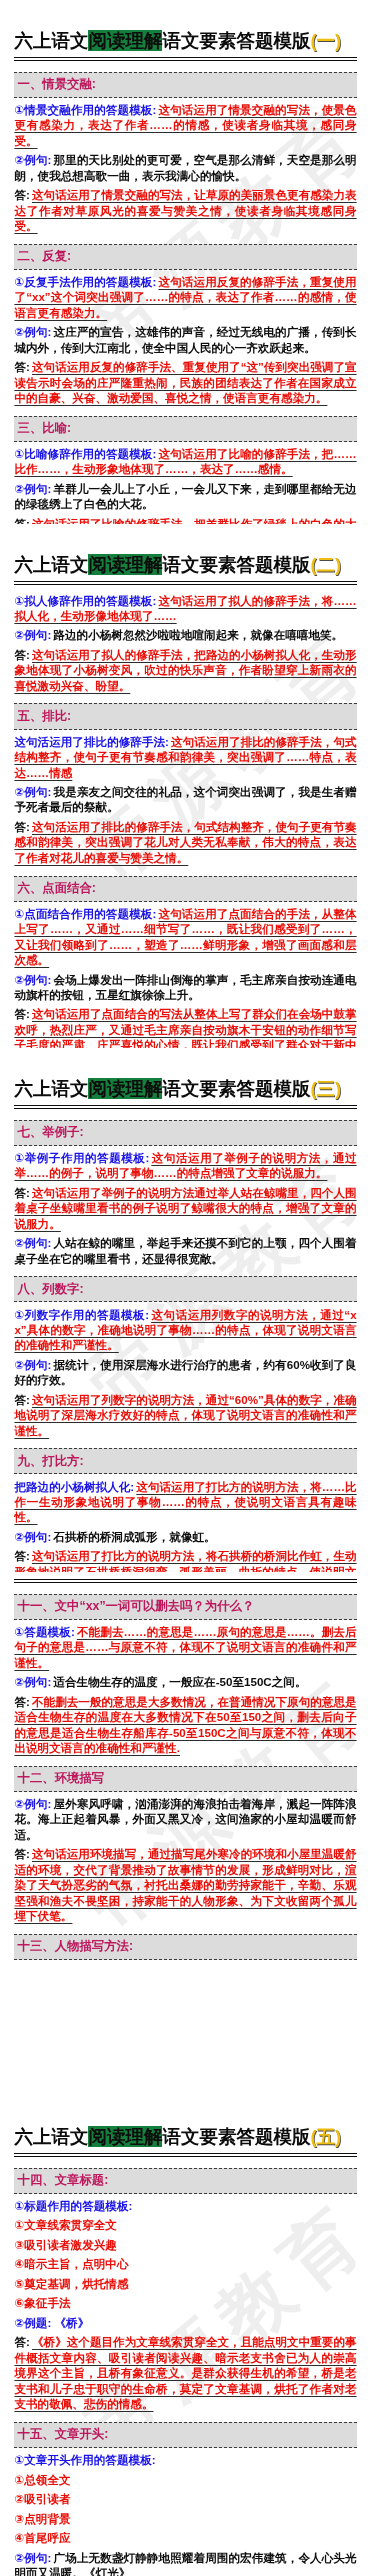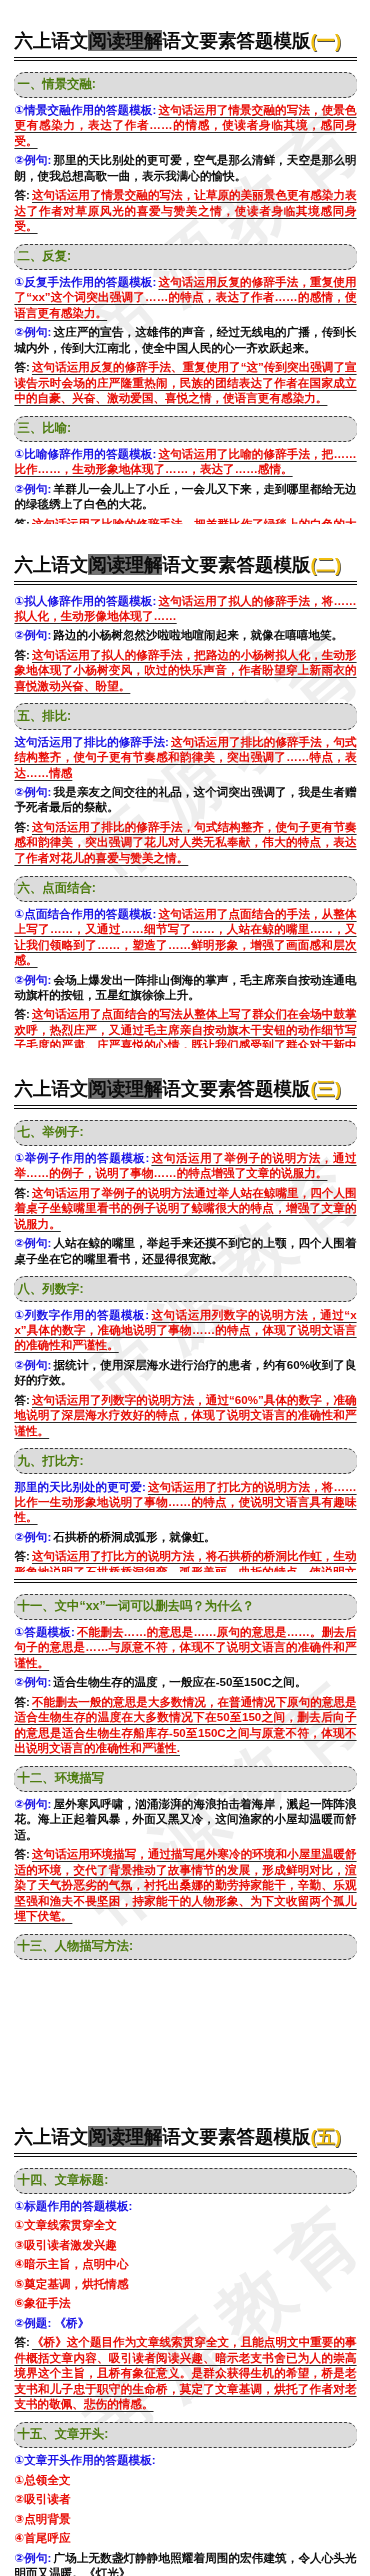--- a/index.html
+++ b/index.html
@@ -7,27 +7,27 @@
   .doc{width:371px;}
   .page{position:relative;width:371px;height:524px;box-sizing:border-box;
         padding:5.2px 14.4px 0 14.4px;overflow:hidden;background:#ffffff;}
   .page:last-child{height:526px;}
   .wm{position:absolute;top:185px;left:57px;font-size:72px;font-weight:700;
       color:#9a9a9a;opacity:0.16;transform:rotate(-40deg);letter-spacing:13.4px;
       white-space:nowrap;pointer-events:none;z-index:0;}
   .content{position:relative;z-index:1;}
   .title{margin:23px 0 4.1px 0;font-size:18.5px;font-weight:700;color:#0c0c0c;
          white-space:nowrap;letter-spacing:0px;}
-  .title .hl{background:#737373;}
+  .title .hl{background:#15803d;}
   .title .num{color:#f0be10;text-shadow:0.8px 0.8px 0 #4a4a4a;}
   .rule{height:2.1px;border-top:1.5px solid #0c0c0c;border-bottom:1px solid #0c0c0c;
         margin:2.1px 0 7.2px 0;}
   .sec-head{background:#dcdcdc;border-top:1px dashed #3a3a3a;border-bottom:1px dashed #3a3a3a;
-            font-size:12.4px;font-weight:700;color:#4d7c0f;padding:3.6px 2.1px 3.6px 3.1px;
-            margin:10.3px 0 4.1px 0;border-radius:11px;}
+            font-size:12.4px;font-weight:700;color:#be185d;padding:3.6px 2.1px 3.6px 3.1px;
+            margin:10.3px 0 4.1px 0;}
   .block{font-size:11.6px;font-weight:700;line-height:1.33;margin:3.1px 0 4.1px 0;
          text-align:justify;word-break:break-all;}
   .run-blue{color:#1b14e6;}
   .run-black{color:#0e0e0e;}
   .run-red{color:#e90f08;text-decoration:underline;text-decoration-color:#2c2c2c;
            text-underline-offset:2.6px;text-decoration-thickness:1px;}
   .run-redplain{color:#e90f08;}
   .run-blue,.run-black{margin-right:2.1px;}
 </style>
 </head>
@@ -59,40 +59,40 @@
         <div class="title"><span>六上语文</span><span class="hl">阅读理解</span><span>语文要素答题模版</span><span class="num">(二)</span></div>
         <div class="rule"></div>
         <div class="block"><span class="run-blue">①拟人修辞作用的答题模板:</span><span class="run-red">这句话运用了拟人的修辞手法，将……拟人化，生动形像地体现了……</span></div>
         <div class="block"><span class="run-blue">②例句:</span><span class="run-black">路边的小杨树忽然沙啦啦地喧闹起来，就像在嘻嘻地笑。</span></div>
         <div class="block"><span class="run-black">答:</span><span class="run-red">这句话运用了拟人的修辞手法，把路边的小杨树拟人化，生动形象地体现了小杨树变风，吹过的快乐声音，作者盼望穿上新雨衣的喜悦激动兴奋、盼望。</span></div>
         <div class="sec-head">五、排比:</div>
         <div class="block"><span class="run-blue">这句活运用了排比的修辞手法:</span><span class="run-red">这句话运用了排比的修辞手法，句式结构整齐，使句子更有节奏感和韵律美，突出强调了……特点，表达……情感</span></div>
         <div class="block"><span class="run-blue">②例句:</span><span class="run-black">我是亲友之间交往的礼品，这个词突出强调了，我是生者赠予死者最后的祭献。</span></div>
         <div class="block"><span class="run-black">答:</span><span class="run-red">这句活运用了排比的修辞手法，句式结构整齐，使句子更有节奏感和韵律美，突出强调了花儿对人类无私奉献，伟大的特点，表达了作者对花儿的喜爱与赞美之情。</span></div>
         <div class="sec-head">六、点面结合:</div>
-        <div class="block"><span class="run-blue">①点面结合作用的答题模板:</span><span class="run-red">这句话运用了点面结合的手法，从整体上写了……，又通过……细节写了……，人站在鲸的嘴里……，又让我们领略到了……，塑造了……鲜明形象，增强了画面感和层次感。</span></div>
+        <div class="block"><span class="run-blue">①点面结合作用的答题模板:</span><span class="run-red">这句话运用了点面结合的手法，从整体上写了……，又通过……细节写了……，既让我们感受到了……，又让我们领略到了……，塑造了……鲜明形象，增强了画面感和层次感。</span></div>
         <div class="block"><span class="run-blue">②例句:</span><span class="run-black">会场上爆发出一阵排山倒海的掌声，毛主席亲自按动连通电动旗杆的按钮，五星红旗徐徐上升。</span></div>
         <div class="block"><span class="run-black">答:</span><span class="run-red">这句话运用了点面结合的写法从整体上写了群众们在会场中鼓掌欢呼，热烈庄严，又通过毛主席亲自按动旗木干安钮的动作细节写子毛度的严肃、庄严喜悦的心情，既让我们感受到了群众对于新中国成立、五醒是红旗升起的喜悦激动、兴奋，又让我们领略到了毛主席的一心为民、严肃庄严，隆重塑造了群众拥戴新主席，国旗升起时的激动爱国的鲜明形象和毛主席一为民，严瓷，庄严兹祥的鲜明无心增强画面感和层次感。</span></div>
       </div>
     </div>
     <div class="page">
       <div class="wm">帝源教育</div>
       <div class="content">
         <div class="title"><span>六上语文</span><span class="hl">阅读理解</span><span>语文要素答题模版</span><span class="num">(三)</span></div>
         <div class="rule"></div>
         <div class="sec-head">七、举例子:</div>
         <div class="block"><span class="run-blue">①举例子作用的答题模板:</span><span class="run-red">这句活运用了举例子的说明方法，通过举……的例子，说明了事物……的特点增强了文章的说服力。</span></div>
         <div class="block"><span class="run-black">答:</span><span class="run-red">这句话运用了举例子的说明方法通过举人站在鲸嘴里，四个人围着桌子坐鲸嘴里看书的例子说明了鲸嘴很大的特点，增强了文章的说服力。</span></div>
         <div class="block"><span class="run-blue">②例句:</span><span class="run-black">人站在鲸的嘴里，举起手来还摸不到它的上颚，四个人围着桌子坐在它的嘴里看书，还显得很宽敞。</span></div>
         <div class="sec-head">八、列数字:</div>
         <div class="block"><span class="run-blue">①列数字作用的答题模板:</span><span class="run-red">这句话运用列数字的说明方法，通过“xx”具体的数字，准确地说明了事物……的特点，体现了说明文语言的准确性和严谨性。</span></div>
         <div class="block"><span class="run-blue">②例句:</span><span class="run-black">据统计，使用深层海水进行治疗的患者，约有60%收到了良好的疗效。</span></div>
         <div class="block"><span class="run-black">答:</span><span class="run-red">这句话运用了列数字的说明方法，通过“60%”具体的数字，准确地说明了深层海水疗效好的特点，体现了说明文语言的准确性和严谨性。</span></div>
         <div class="sec-head">九、打比方:</div>
-        <div class="block"><span class="run-blue">那里的天比别处的更可爱:</span><span class="run-red">这句话运用了打比方的说明方法，将……比作一生动形象地说明了事物……的特点，使说明文语言具有趣味性。</span></div>
+        <div class="block"><span class="run-blue">把路边的小杨树拟人化:</span><span class="run-red">这句话运用了打比方的说明方法，将……比作一生动形象地说明了事物……的特点，使说明文语言具有趣味性。</span></div>
         <div class="block"><span class="run-blue">②例句:</span><span class="run-black">石拱桥的桥洞成弧形，就像虹。</span></div>
         <div class="block"><span class="run-black">答:</span><span class="run-red">这句话运用了打比方的说明方法，将石拱桥的桥洞比作虹，生动形象地说明了石拱桥桥洞很弯，弧形美丽、曲折的特点。使说明文语言具有趣味性。</span></div>
       </div>
     </div>
     <div class="page">
       <div class="wm">帝源教育</div>
       <div class="content">
         <div class="rule"></div>
         <div class="sec-head">十一、文中“xx”一词可以删去吗？为什么？</div>
         <div class="block"><span class="run-blue">①答题模板:</span><span class="run-red">不能删去……的意思是……原句的意思是……。删去后句子的意思是……与原意不符，体现不了说明文语言的准确件和严谨性。</span></div>

